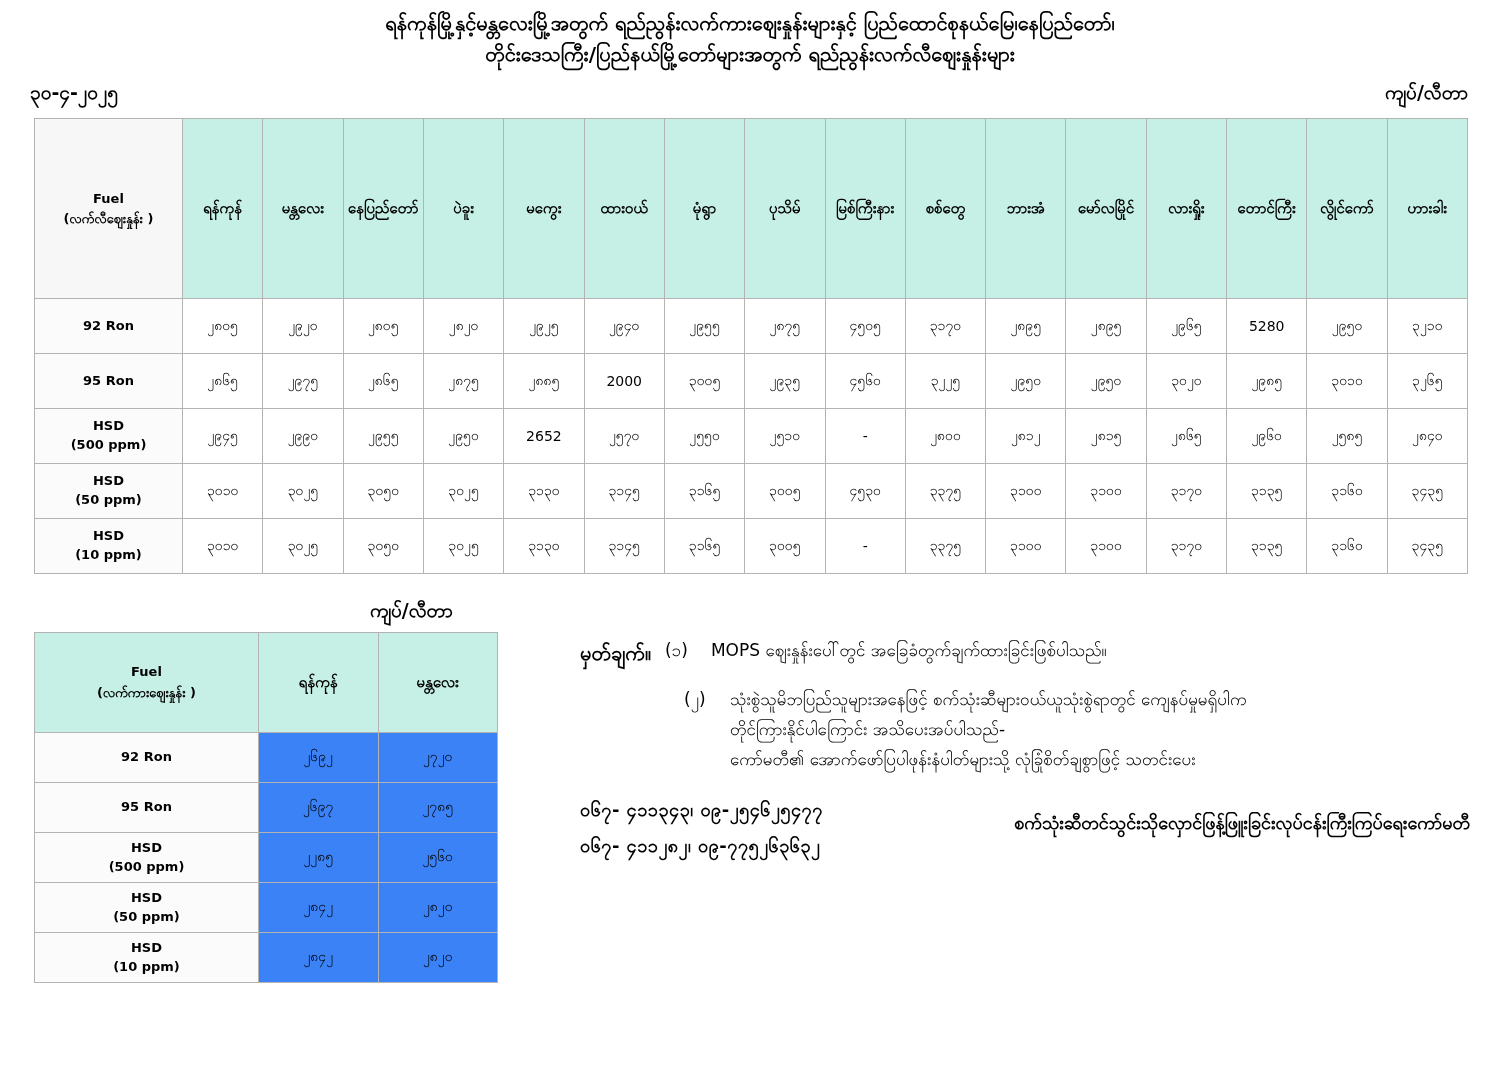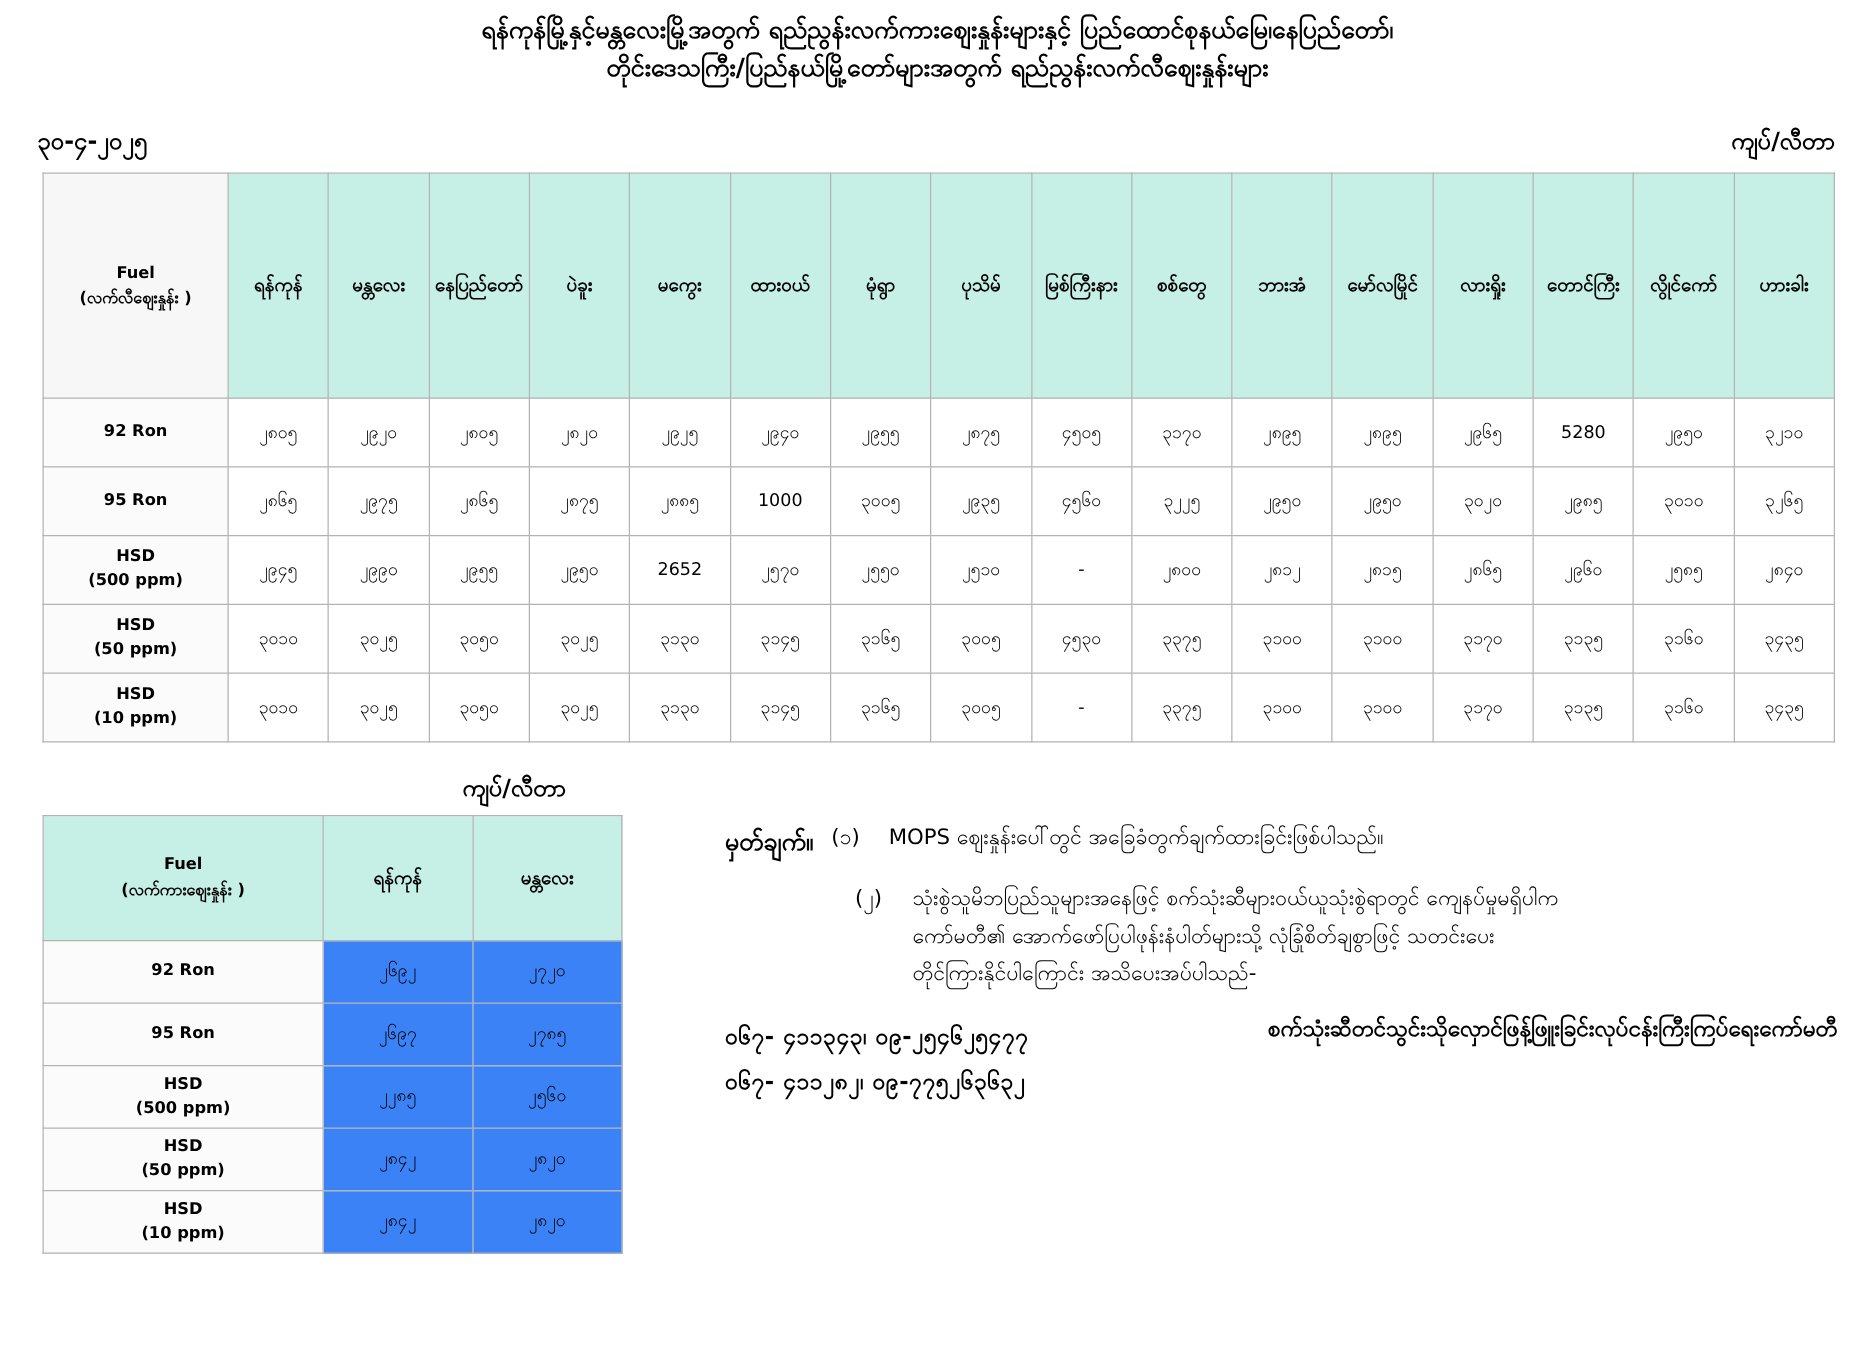--- a/index.html
+++ b/index.html
@@ -21,21 +21,21 @@
   .title-line {
     font-size: 20px;
     font-weight: bold;
     line-height: 1.55;
     letter-spacing: 0px;
   }
 
   
   .meta-row {
     position: relative;
-    margin-top: 30px;
+    margin-top: 10px;
     height: 30px;
   }
   .date-text {
     position: absolute;
     left: 30px; top: 0;
     font-size: 19px;
     font-weight: bold;
   }
   .unit-text-right {
     position: absolute;
@@ -247,21 +247,21 @@
         <tr>
           <td class="rowlabel">
             <span>95 Ron</span>
             <span></span>
           </td>
           <td class="val">၂၈၆၅</td>
           <td class="val">၂၉၇၅</td>
           <td class="val">၂၈၆၅</td>
           <td class="val">၂၈၇၅</td>
           <td class="val">၂၈၈၅</td>
-          <td class="val">1000</td>
+          <td class="val">2000</td>
           <td class="val">၃၀၀၅</td>
           <td class="val">၂၉၃၅</td>
           <td class="val">၄၅၆၀</td>
           <td class="val">၃၂၂၅</td>
           <td class="val">၂၉၅၀</td>
           <td class="val">၂၉၅၀</td>
           <td class="val">၃၀၂၀</td>
           <td class="val">၂၉၈၅</td>
           <td class="val">၃၀၁၀</td>
           <td class="val">၃၂၆၅</td>
@@ -404,22 +404,22 @@
         <div class="note-body">
           <span class="l">MOPS ဈေးနှုန်းပေါ်တွင် အခြေခံတွက်ချက်ထားခြင်းဖြစ်ပါသည်။</span>
         </div>
       </div>
 
       <div class="note-row">
         <div class="note-head-pad"></div>
         <div class="note-num">(၂)</div>
         <div class="note-body">
           <span class="l2">သုံးစွဲသူမိဘပြည်သူများအနေဖြင့် စက်သုံးဆီများဝယ်ယူသုံးစွဲရာတွင် ကျေနပ်မှုမရှိပါက</span>
+          <span class="l2">တိုင်ကြားနိုင်ပါကြောင်း အသိပေးအပ်ပါသည်-</span>
           <span class="l2">ကော်မတီ၏ အောက်ဖော်ပြပါဖုန်းနံပါတ်များသို့ လုံခြုံစိတ်ချစွာဖြင့် သတင်းပေး</span>
-          <span class="l2">တိုင်ကြားနိုင်ပါကြောင်း အသိပေးအပ်ပါသည်-</span>
         </div>
       </div>
 
       <div class="phones">
         <div class="phone-line">၀၆၇- ၄၁၁၃၄၃၊ ၀၉-၂၅၄၆၂၅၄၇၇</div>
         <div class="phone-line">၀၆၇- ၄၁၁၂၈၂၊ ၀၉-၇၇၅၂၆၃၆၃၂</div>
       </div>
     </div>
   </div>
 

